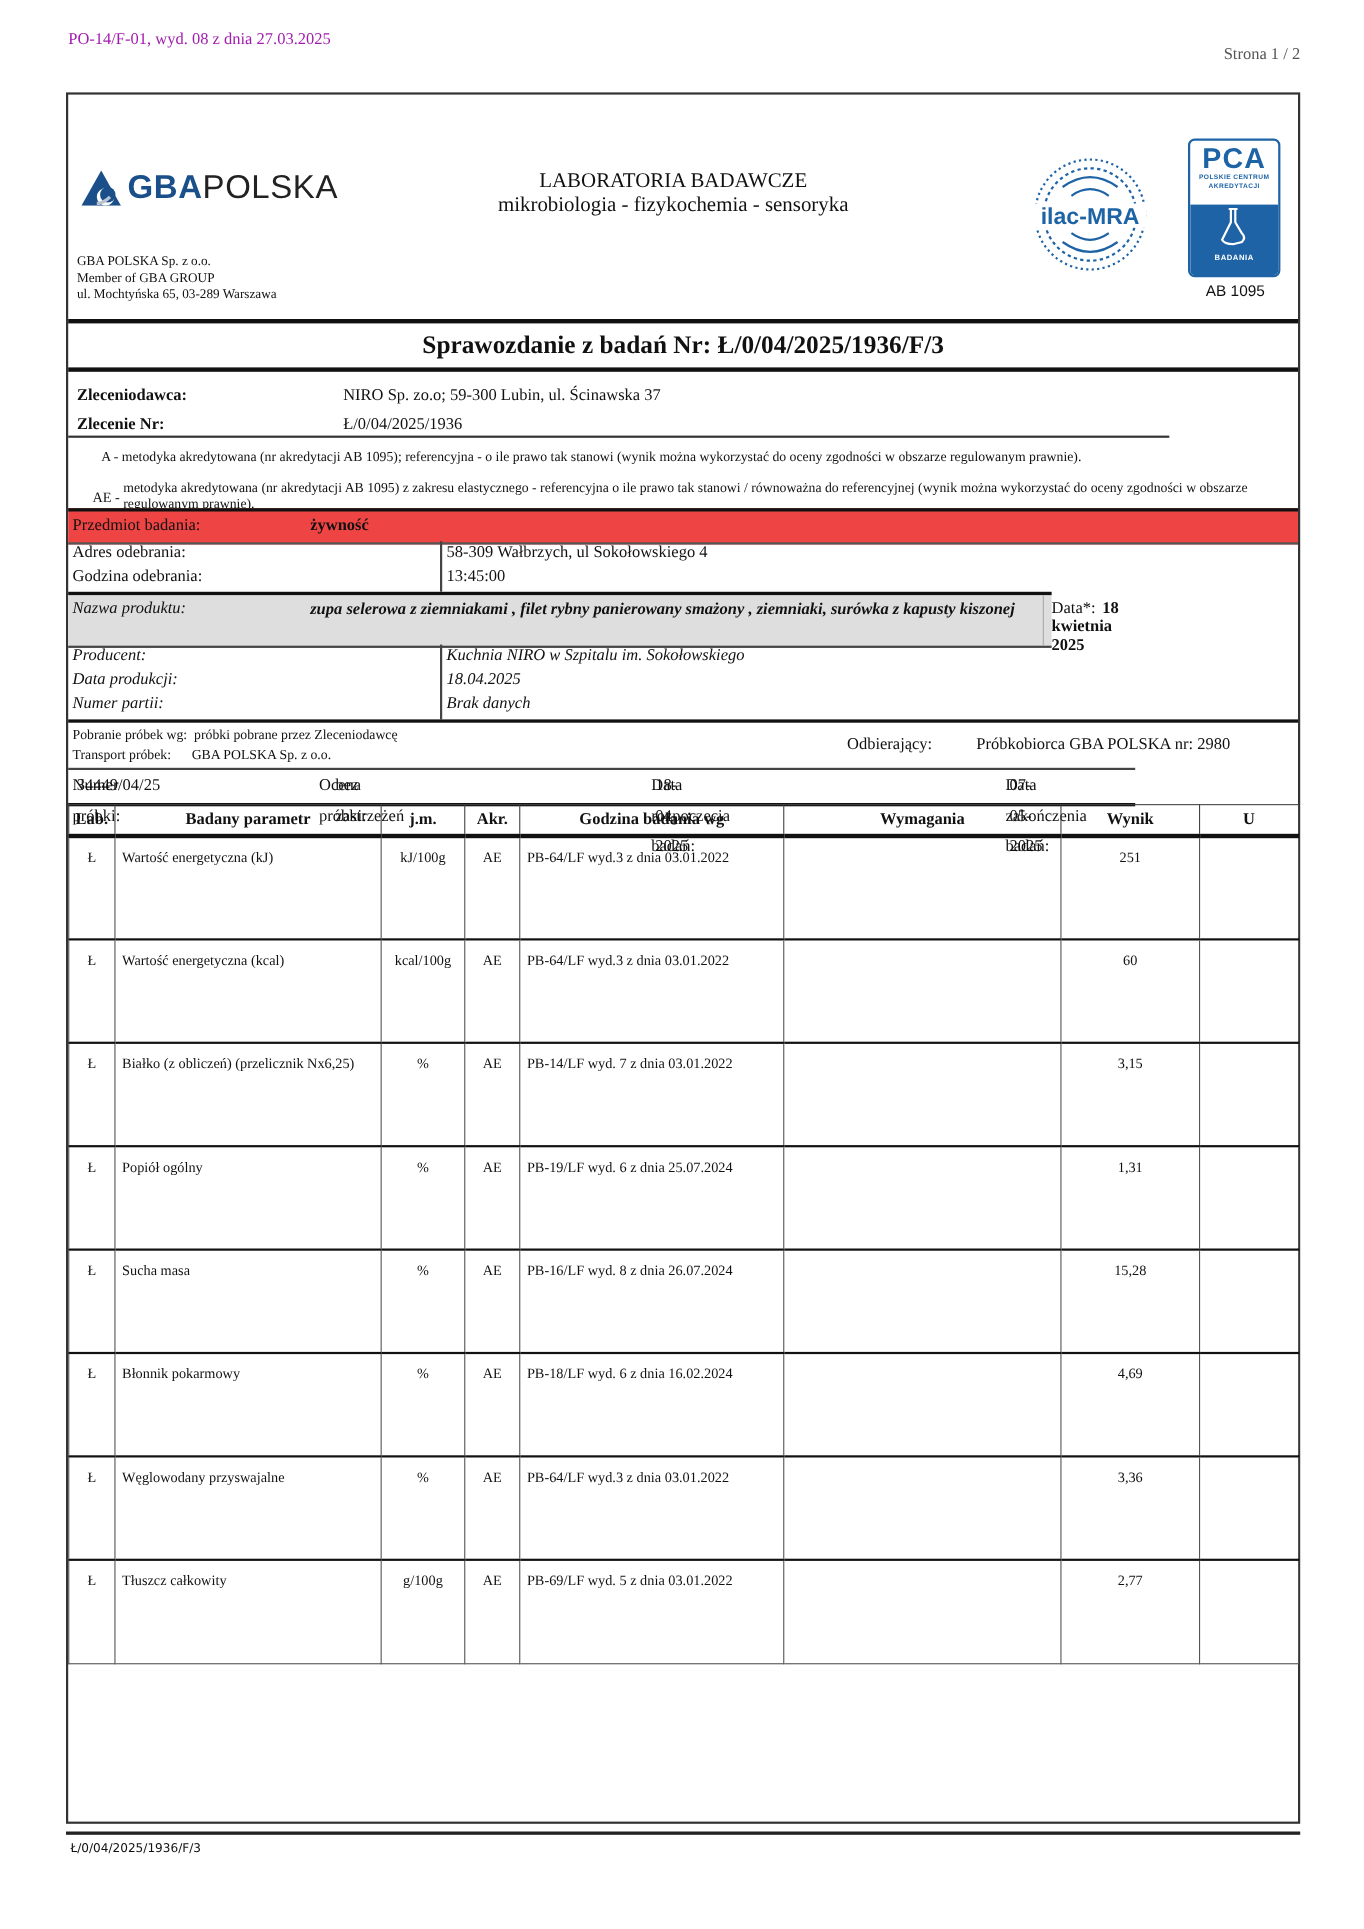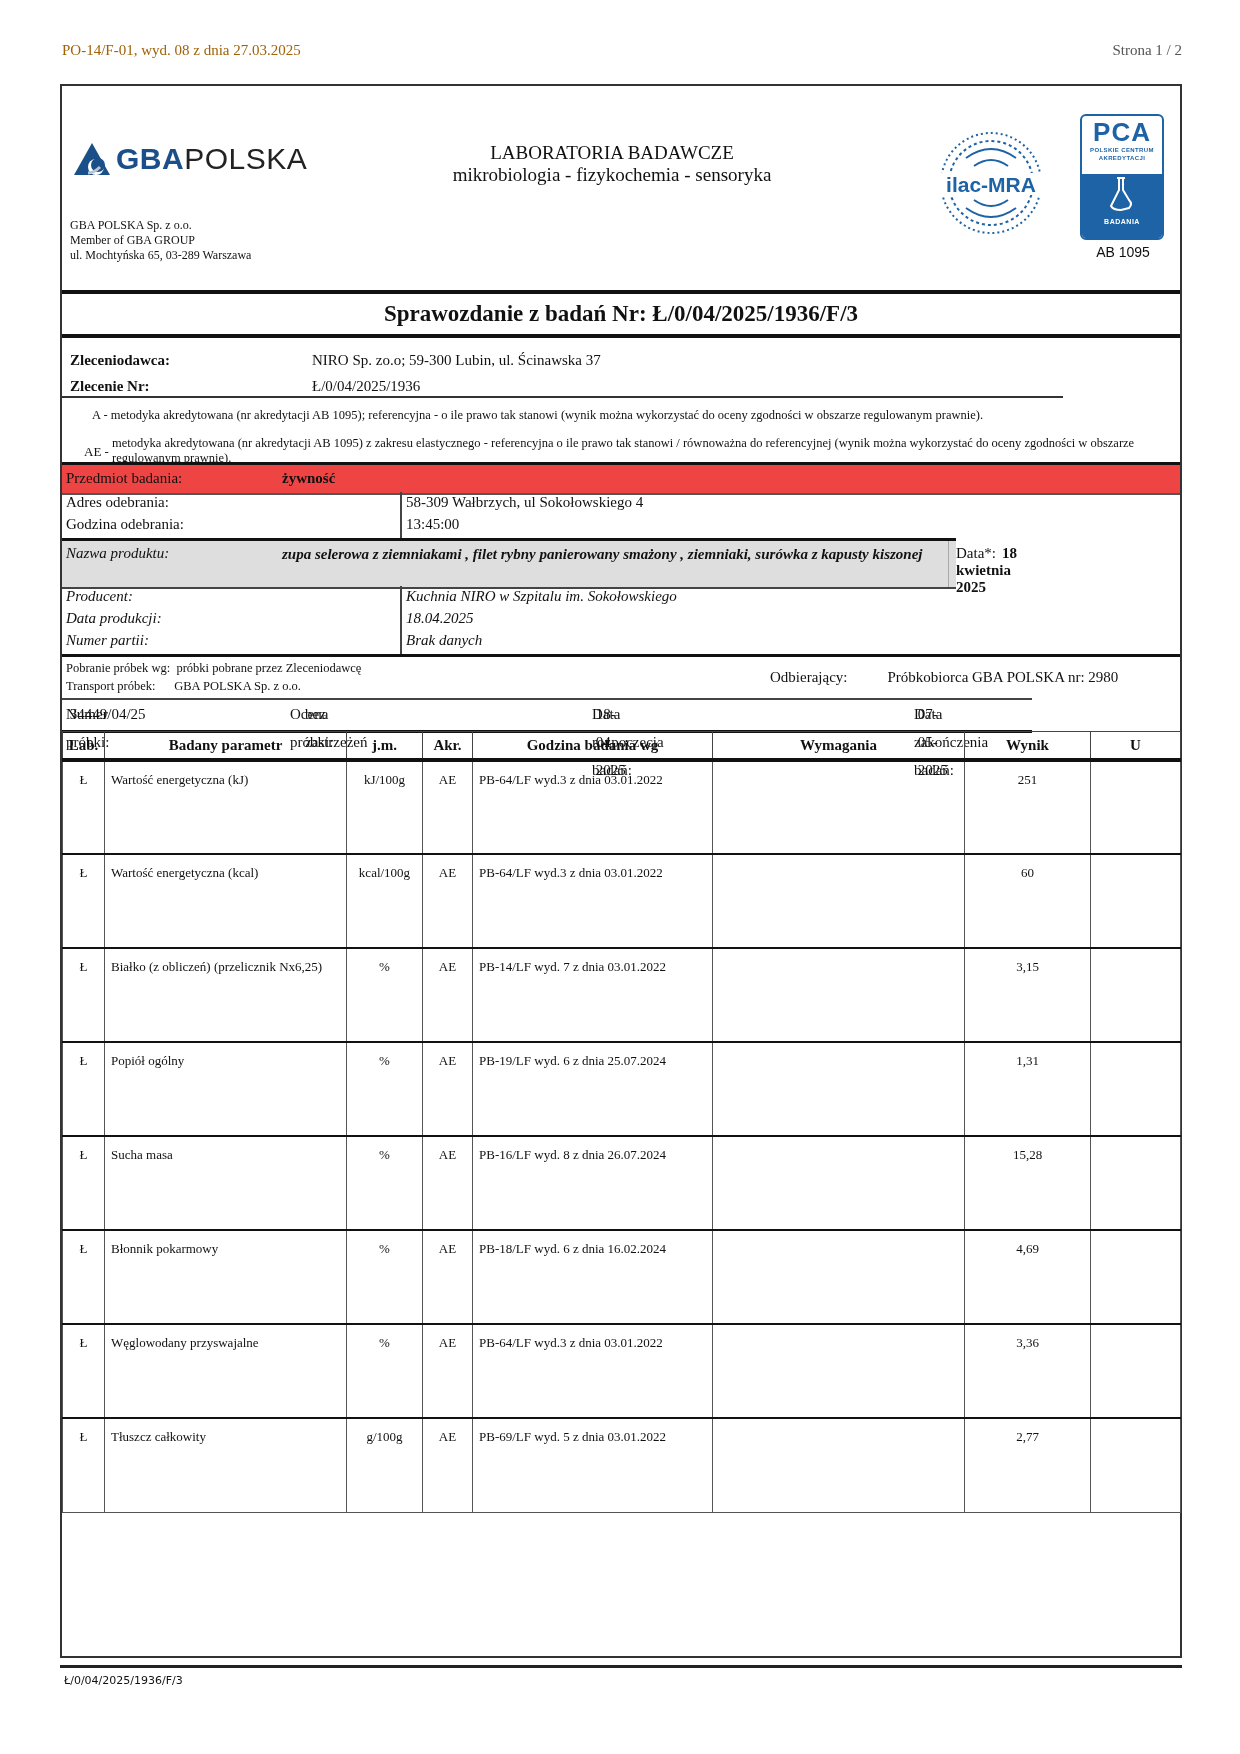--- a/index.html
+++ b/index.html
@@ -1,23 +1,23 @@
 <!DOCTYPE html>
 <html><head>
 <meta charset="utf-8">
 <style>
   html, body { margin: 0; padding: 0; background: #ffffff; }
   body { width: 1240px; height: 1754px; position: relative; font-family: "Liberation Serif", "DejaVu Serif", serif; color: #111; overflow: hidden; }
-  .top-left { position: absolute; left: 62px; top: 42px; font-size: 15px; color: #a16207; }
+  .top-left { position: absolute; left: 62px; top: 28px; font-size: 15px; color: #a21caf; }
   .top-right { position: absolute; right: 58px; top: 42px; font-size: 15px; color: #555; }
 
   .frame { position: absolute; left: 60px; top: 84px; width: 1122px; height: 1574px; border: 2px solid #333; box-sizing: border-box; }
 
   
-  .hdr { position: absolute; left: 0; top: 0; width: 1038px; height: 208px; }
+  .hdr { position: absolute; left: 0; top: 12px; width: 1038px; height: 208px; }
   .logo { position: absolute; left: 12px; top: 56px; display: flex; align-items: center; }
   .logo svg { display: block; }
   .logo-text { font-family: "Liberation Sans", "DejaVu Sans", sans-serif; font-size: 30px; color: #1b4f8a; letter-spacing: 0.5px; margin-left: 6px; }
   .logo-text b { font-weight: 800; }
   .logo-text span { font-weight: 400; color: #222; }
   .company { position: absolute; left: 8px; top: 132px; font-size: 12px; line-height: 15px; }
   .lab-title { position: absolute; left: 280px; top: 56px; width: 540px; text-align: center; font-size: 19px; line-height: 22px; }
   .ilac { position: absolute; left: 874px; top: 42px; }
   .pca { position: absolute; left: 1018px; top: 28px; width: 86px; }
   .pca-box { width: 84px; height: 126px; border: 2px solid #1d63a6; border-radius: 6px; box-sizing: border-box; overflow: hidden; background: #fff; }

